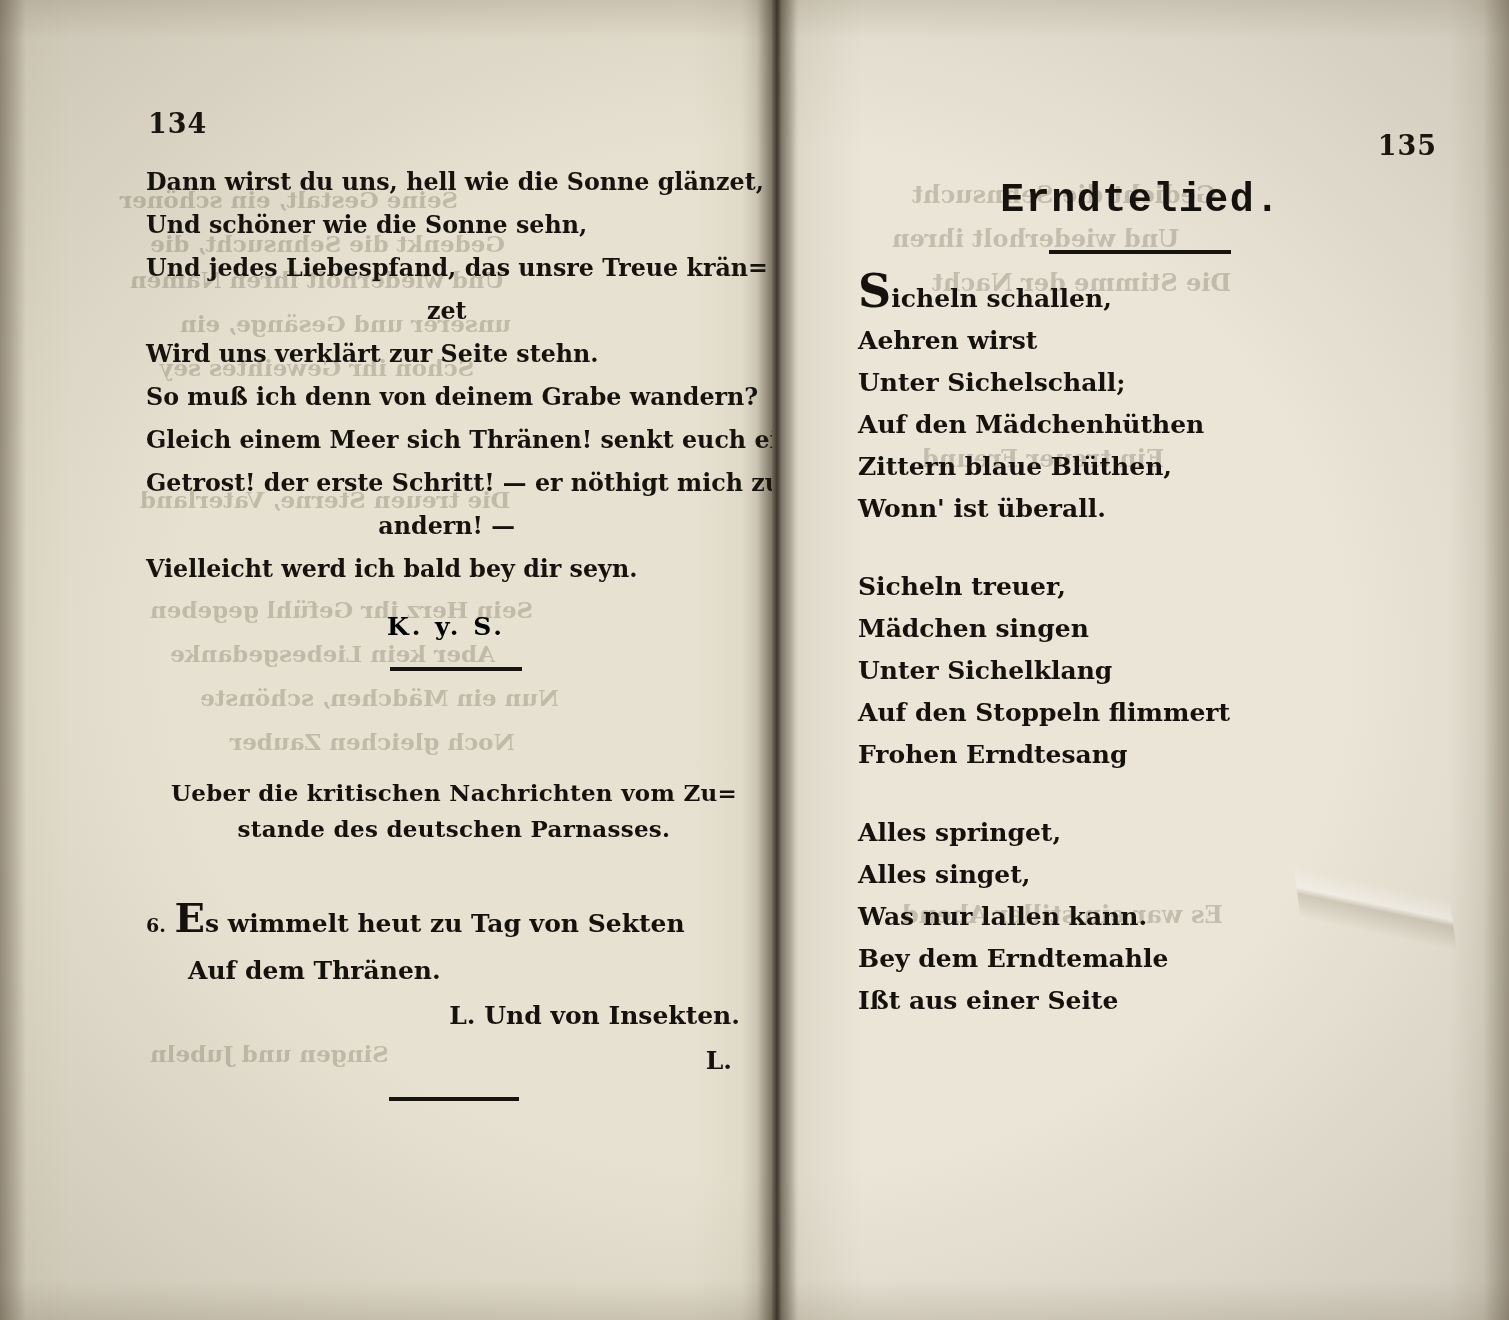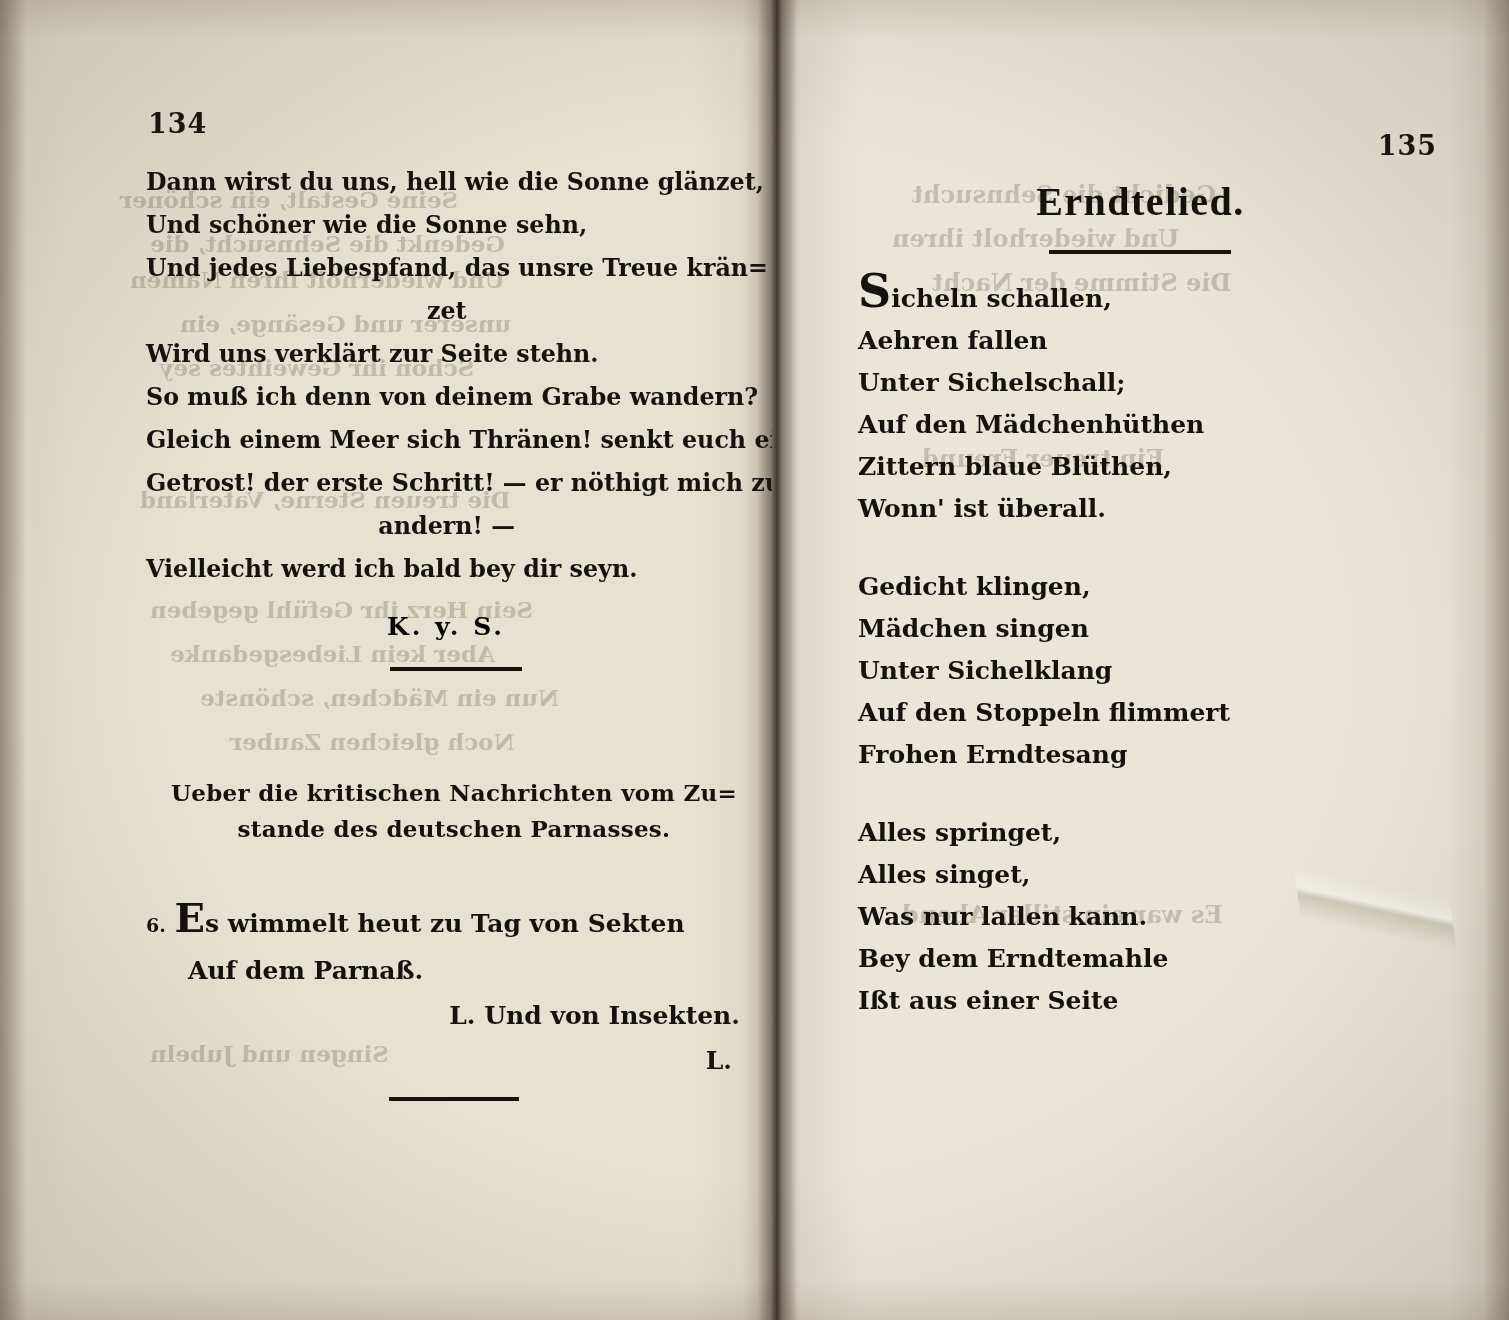--- a/index.html
+++ b/index.html
@@ -57,21 +57,21 @@
     top: 0;
     left: 757px;
     width: 40px;
     height: 1320px;
     background: linear-gradient(90deg, rgba(0,0,0,0.00) 0%, rgba(40,30,18,0.40) 38%, rgba(20,14,6,0.72) 50%, rgba(40,30,18,0.38) 62%, rgba(0,0,0,0.00) 100%);
     pointer-events: none;
     z-index: 6;
   }
   
   .fraktur {
-    font-family: Liberation Serif, serif;
+    font-family: Liberation Mono, monospace;
     font-weight: 700;
     color: #18140f;
     letter-spacing: 0.2px;
   }
   .folio {
     position: absolute;
     font-family: "DejaVu Serif", serif;
     font-weight: 700;
     font-size: 27px;
     color: #1a150f;
@@ -270,21 +270,21 @@
         <div class="rule"></div>
       </div>
 
       <div class="heading-block">
         <div class="hline">Ueber die kritischen Nachrichten vom Zu=</div>
         <div class="hline">stande des deutschen Parnasses.</div>
       </div>
 
       <div class="epigram">
         <div class="eline"><span class="small-marker">6.</span> <span class="dropcap">E</span><span>s wimmelt heut zu Tag von Sekten</span></div>
-        <div class="eline" style="padding-left:42px;">Auf dem Parnaß.</div>
+        <div class="eline" style="padding-left:42px;">Auf dem Thränen.</div>
         <div class="eline epi-right">L. Und von Insekten.</div>
         <div class="eline epi-sig">L.</div>
         <div class="rule short" style="margin-top:14px;"></div>
       </div>
 
     </div>
 
     <div class="edge-dark-left"></div>
   </div>
 
@@ -299,29 +299,29 @@
     <div class="content-layer">
       <div class="folio folio-right fraktur">135</div>
 
       <div class="right-title fraktur">Erndtelied.</div>
       <div class="right-rule"></div>
 
       <div class="right-poem">
 
         <div class="stanza">
           <div class="vline"><span class="firstcap">S</span><span>icheln schallen,</span></div>
-          <div class="vline">Aehren fallen</div>
+          <div class="vline">Aehren wirst</div>
           <div class="vline">Unter Sichelschall;</div>
           <div class="vline">Auf den Mädchenhüthen</div>
           <div class="vline">Zittern blaue Blüthen,</div>
           <div class="vline">Wonn' ist überall.</div>
         </div>
 
         <div class="stanza">
-          <div class="vline">Gedicht klingen,</div>
+          <div class="vline">Sicheln treuer,</div>
           <div class="vline">Mädchen singen</div>
           <div class="vline">Unter Sichelklang</div>
           <div class="vline">Auf den Stoppeln flimmert</div>
           <div class="vline">Frohen Erndtesang</div>
         </div>
 
         <div class="stanza">
           <div class="vline">Alles springet,</div>
           <div class="vline">Alles singet,</div>
           <div class="vline">Was nur lallen kann.</div>

